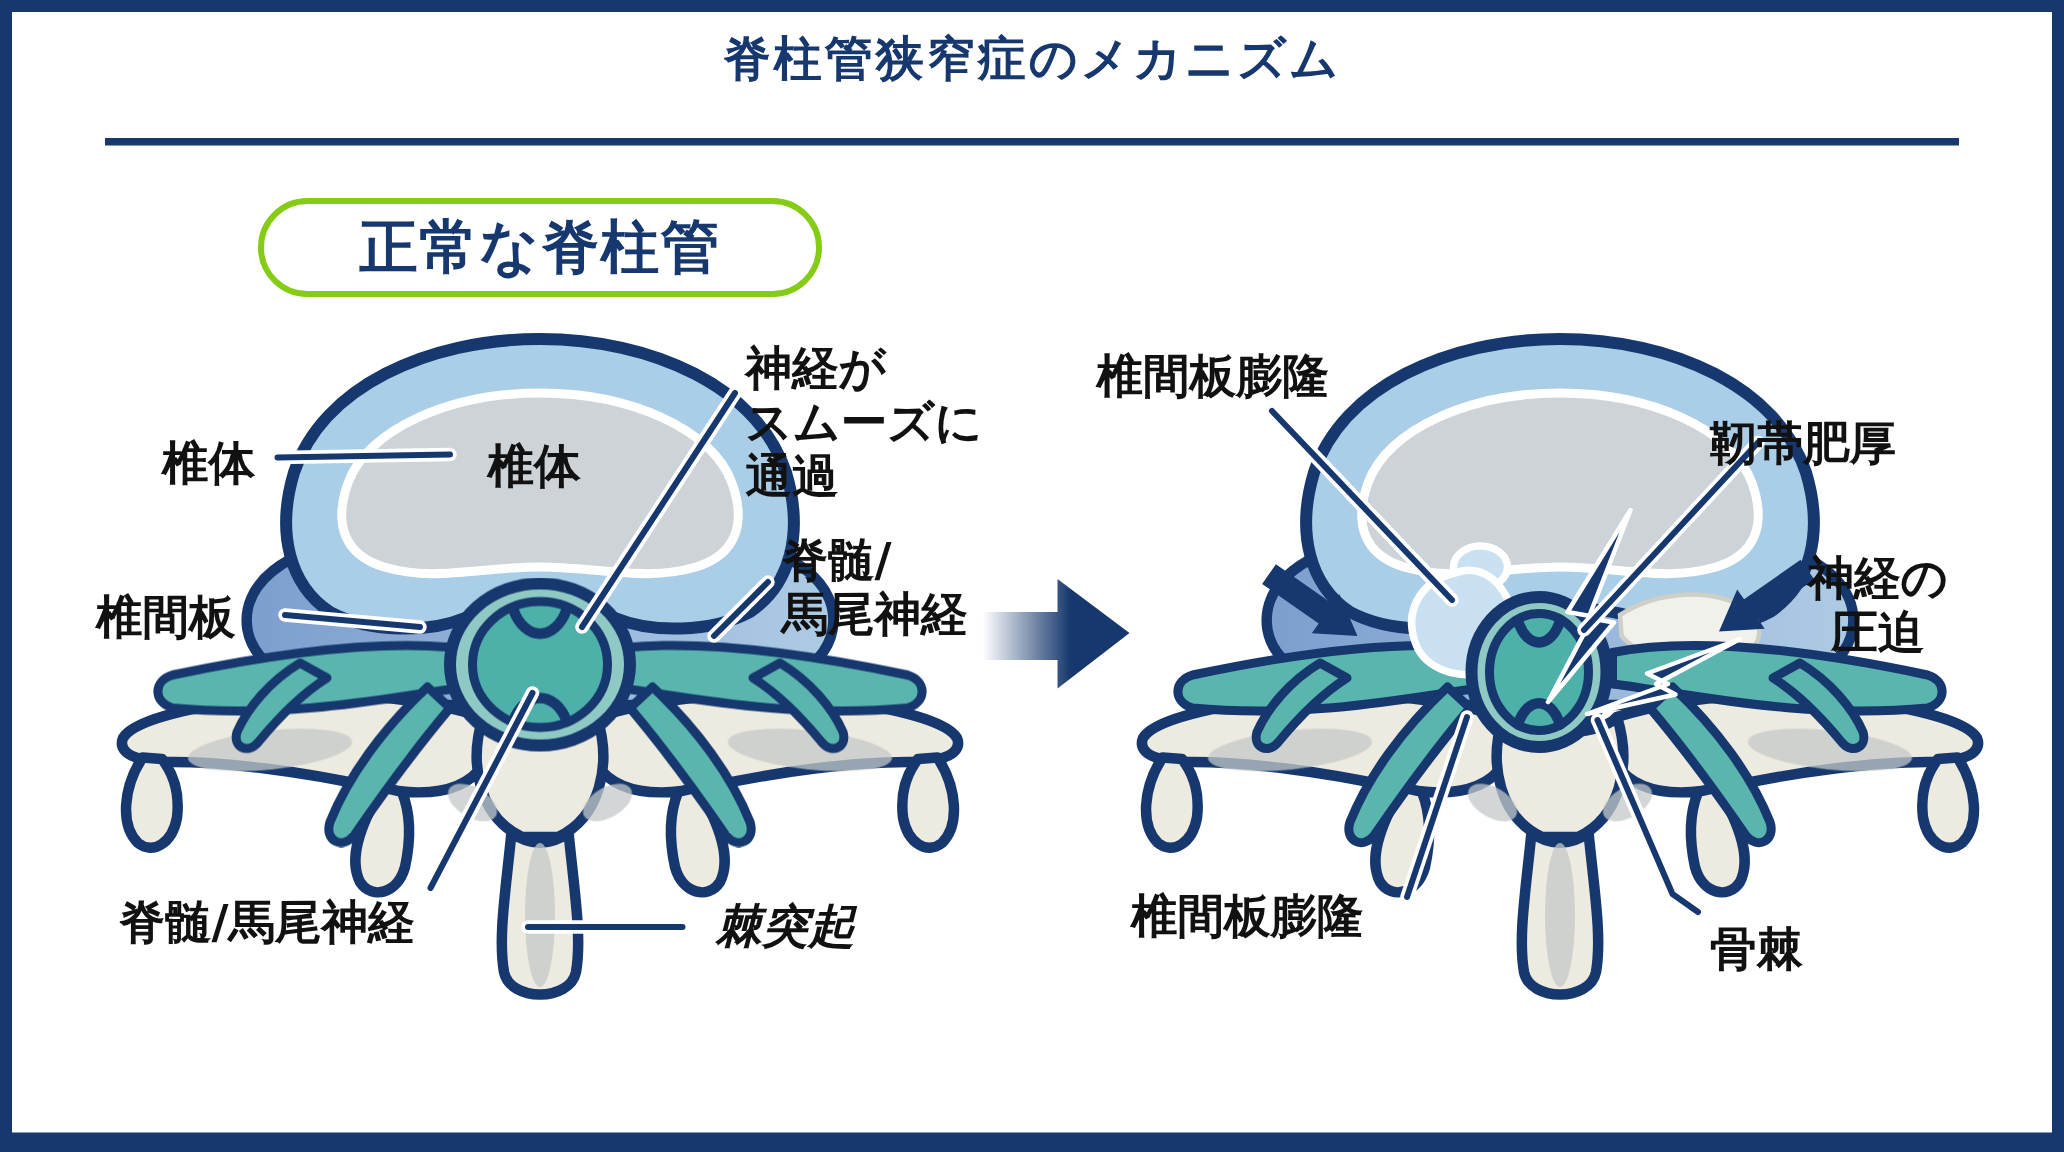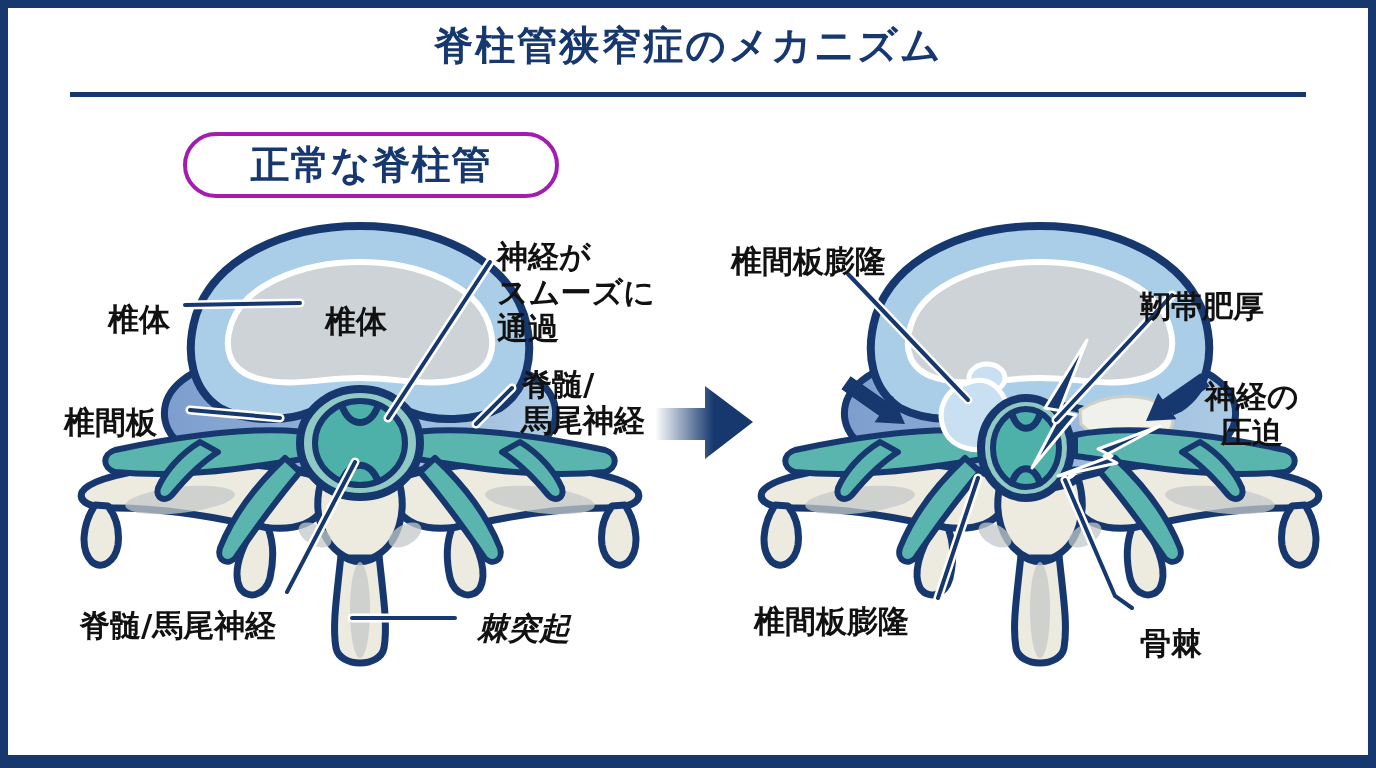--- a/index.html
+++ b/index.html
@@ -1,32 +1,32 @@
 <!DOCTYPE html>
 <html><head>
 <meta charset="utf-8">
 <style>
   html,body{margin:0;padding:0;background:#ffffff;}
   body{font-family:"DejaVu Sans","Liberation Sans",sans-serif;}
   #stage{position:relative;width:1376px;height:768px;background:#ffffff;overflow:hidden;}
   .frame{position:absolute;inset:0;border:8px solid #16386e;border-bottom-width:13px;pointer-events:none;z-index:50;}
   .title{position:absolute;top:18px;left:0;width:100%;text-align:center;
-         font-size:40px;font-weight:900;color:#16386e;letter-spacing:2px;font-family:Liberation Serif, serif;}
+         font-size:32px;font-weight:900;color:#16386e;letter-spacing:2px;font-family:Liberation Serif, serif;}
   .title-rule{position:absolute;left:70px;right:70px;top:92px;height:5px;background:#16386e;}
   .pill{position:absolute;top:132px;height:66px;border-radius:36px;
         display:flex;align-items:center;justify-content:center;
         font-size:39px;font-weight:900;letter-spacing:1px;box-sizing:border-box;}
-  .pill-left{left:183px;width:376px;background:#ffffff;border:4px solid #a21caf;color:#16386e;}
+  .pill-left{left:172px;width:376px;background:#ffffff;border:4px solid #84cc16;color:#16386e;}
   .pill-right{left:845px;width:372px;background:#16386e;color:#ffffff;}
   .diagram{position:absolute;width:600px;height:480px;}
   #diagram-left{left:60px;top:210px;}
   #diagram-right{left:740px;top:210px;}
   #overlay{position:absolute;left:0;top:0;width:1376px;height:768px;pointer-events:none;z-index:20;}
   .lbl{position:absolute;color:#111111;font-weight:700;font-size:31px;line-height:36px;
-       white-space:pre-line;z-index:30;margin-top:10px;}
+       white-space:pre-line;z-index:30;}
   .lbl-inner{font-size:31px;}
 </style>
 </head>
 <body>
 
 <div id="stage">
 
   <div class="title">脊柱管狭窄症のメカニズム</div>
   <div class="title-rule"></div>
 

